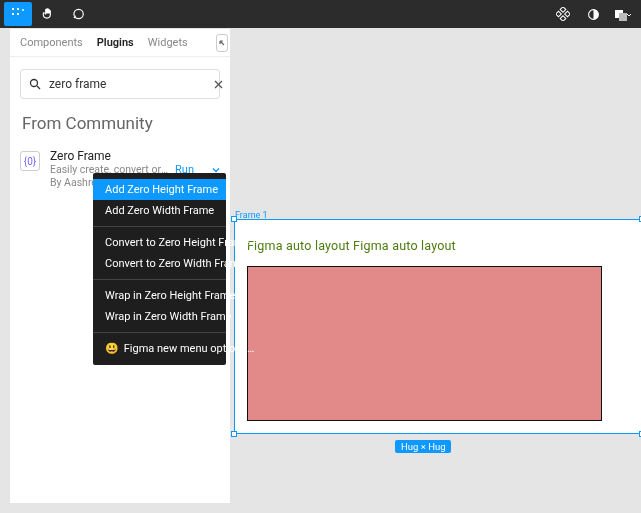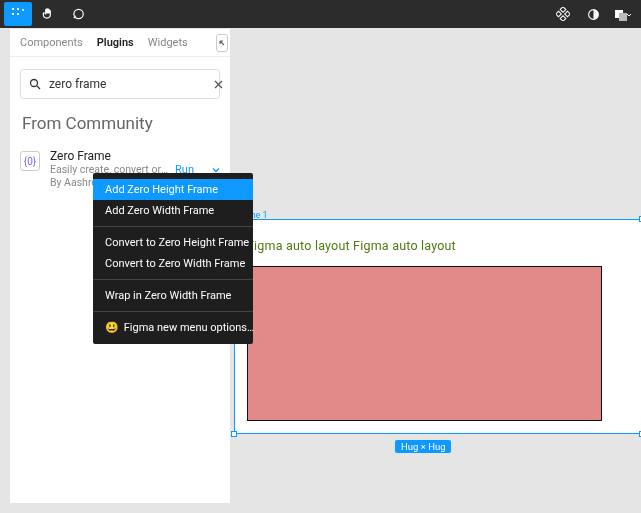--- a/index.html
+++ b/index.html
@@ -29,21 +29,21 @@
 
 .plugin-row { display: flex; gap: 10px; padding: 6px 10px 10px; align-items: flex-start; }
 .plugin-icon-box { width: 20px; height: 20px; border: 1px solid #ccc; border-radius: 3px; display: flex; align-items: center; justify-content: center; color: #7b61ff; font-size: 10px; margin-top: 2px; flex-shrink: 0; }
 .plugin-meta { flex: 1; min-width: 0; }
 .plugin-name { font-size: 12px; color: #222; }
 .plugin-desc-row { display: flex; align-items: baseline; gap: 6px; }
 .plugin-desc { font-size: 10.5px; color: #888; white-space: nowrap; overflow: hidden; text-overflow: ellipsis; flex: 1; }
 .run-link { font-size: 11px; color: #0d99ff; cursor: pointer; white-space: nowrap; display: flex; align-items: center; gap: 18px; }
 .plugin-author { font-size: 10.5px; color: #888; }
 
-.dropdown { position: absolute; top: 173px; left: 93px; width: 160px; background: #1e1e1e; color: #fff; font-size: 11px; padding: 6px 0; border-radius: 2px; z-index: 10; }
+.dropdown { position: absolute; top: 173px; left: 93px; width: 133px; background: #1e1e1e; color: #fff; font-size: 11px; padding: 6px 0; border-radius: 2px; z-index: 10; }
 .dd-item { padding: 4px 12px; cursor: pointer; white-space: nowrap; }
 .dd-item.hover { background: #0d99ff; }
 .dd-sep { height: 1px; background: #444; margin: 5px 0; }
 .dd-icon { margin-right: 5px; }
 
 .canvas-frame { position: absolute; top: 219px; left: 234px; width: 408px; height: 215px; background: #fff; border: 1px solid #0d99ff; }
 .frame-label { position: absolute; top: -10px; left: 0; font-size: 9px; color: #0d99ff; }
 .frame-text { position: absolute; top: 18px; left: 12px; font-size: 12.5px; color: #4d7c0f; letter-spacing: 0.2px; }
 .inner-rect { position: absolute; top: 46px; left: 12px; width: 355px; height: 155px; background: #e28a8a; border: 1px solid #111; }
 .sel-handle { position: absolute; width: 6px; height: 6px; background: #fff; border: 1px solid #0d99ff; }
@@ -171,20 +171,21 @@
   </div>
 </div>
 
 <div class="dropdown">
   <div class="dd-item hover">Add Zero Height Frame</div>
   <div class="dd-item">Add Zero Width Frame</div>
   <div class="dd-sep"></div>
   <div class="dd-item">Convert to Zero Height Frame</div>
   <div class="dd-item">Convert to Zero Width Frame</div>
   <div class="dd-sep"></div>
+  <div class="dd-item">Wrap in Zero Height Frame</div>
   <div class="dd-item">Wrap in Zero Width Frame</div>
   <div class="dd-sep"></div>
   <div class="dd-item">
     <span class="dd-icon">😃</span><span>Figma new menu options…</span>
   </div>
 </div>
 
 <div class="canvas-frame">
   <div class="frame-label">Frame 1</div>
   <div class="frame-text">Figma auto layout Figma auto layout</div>

